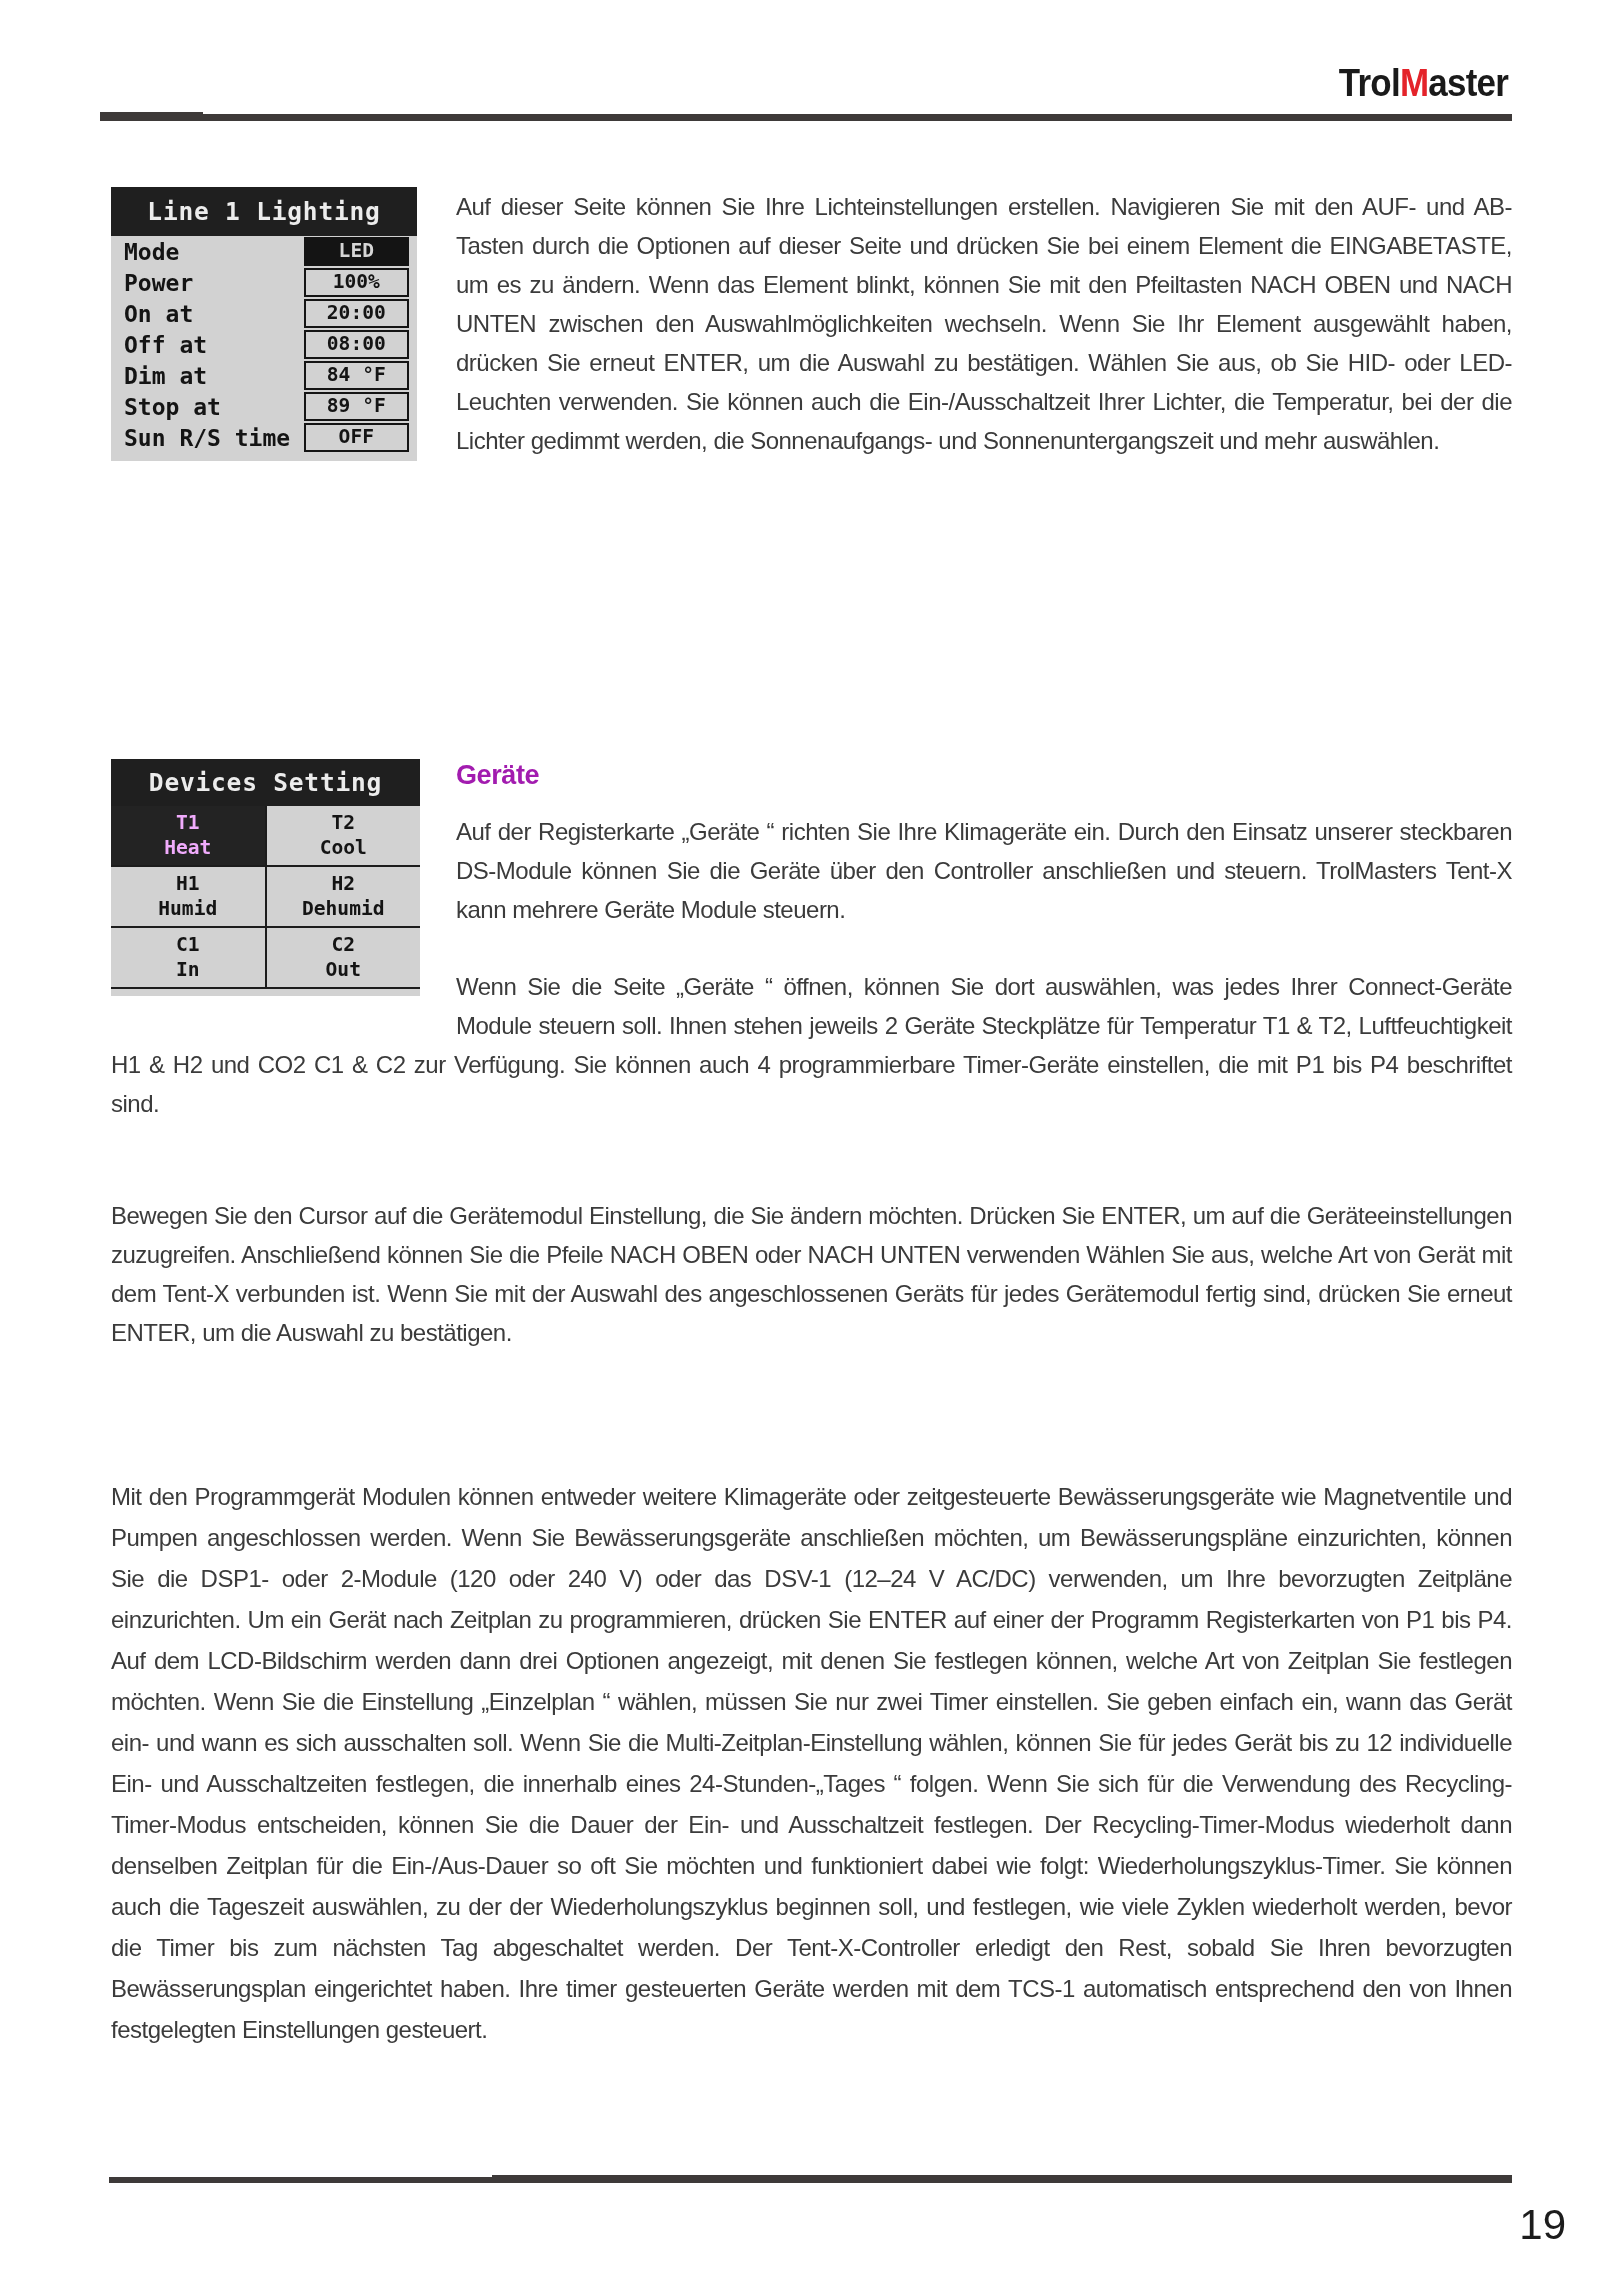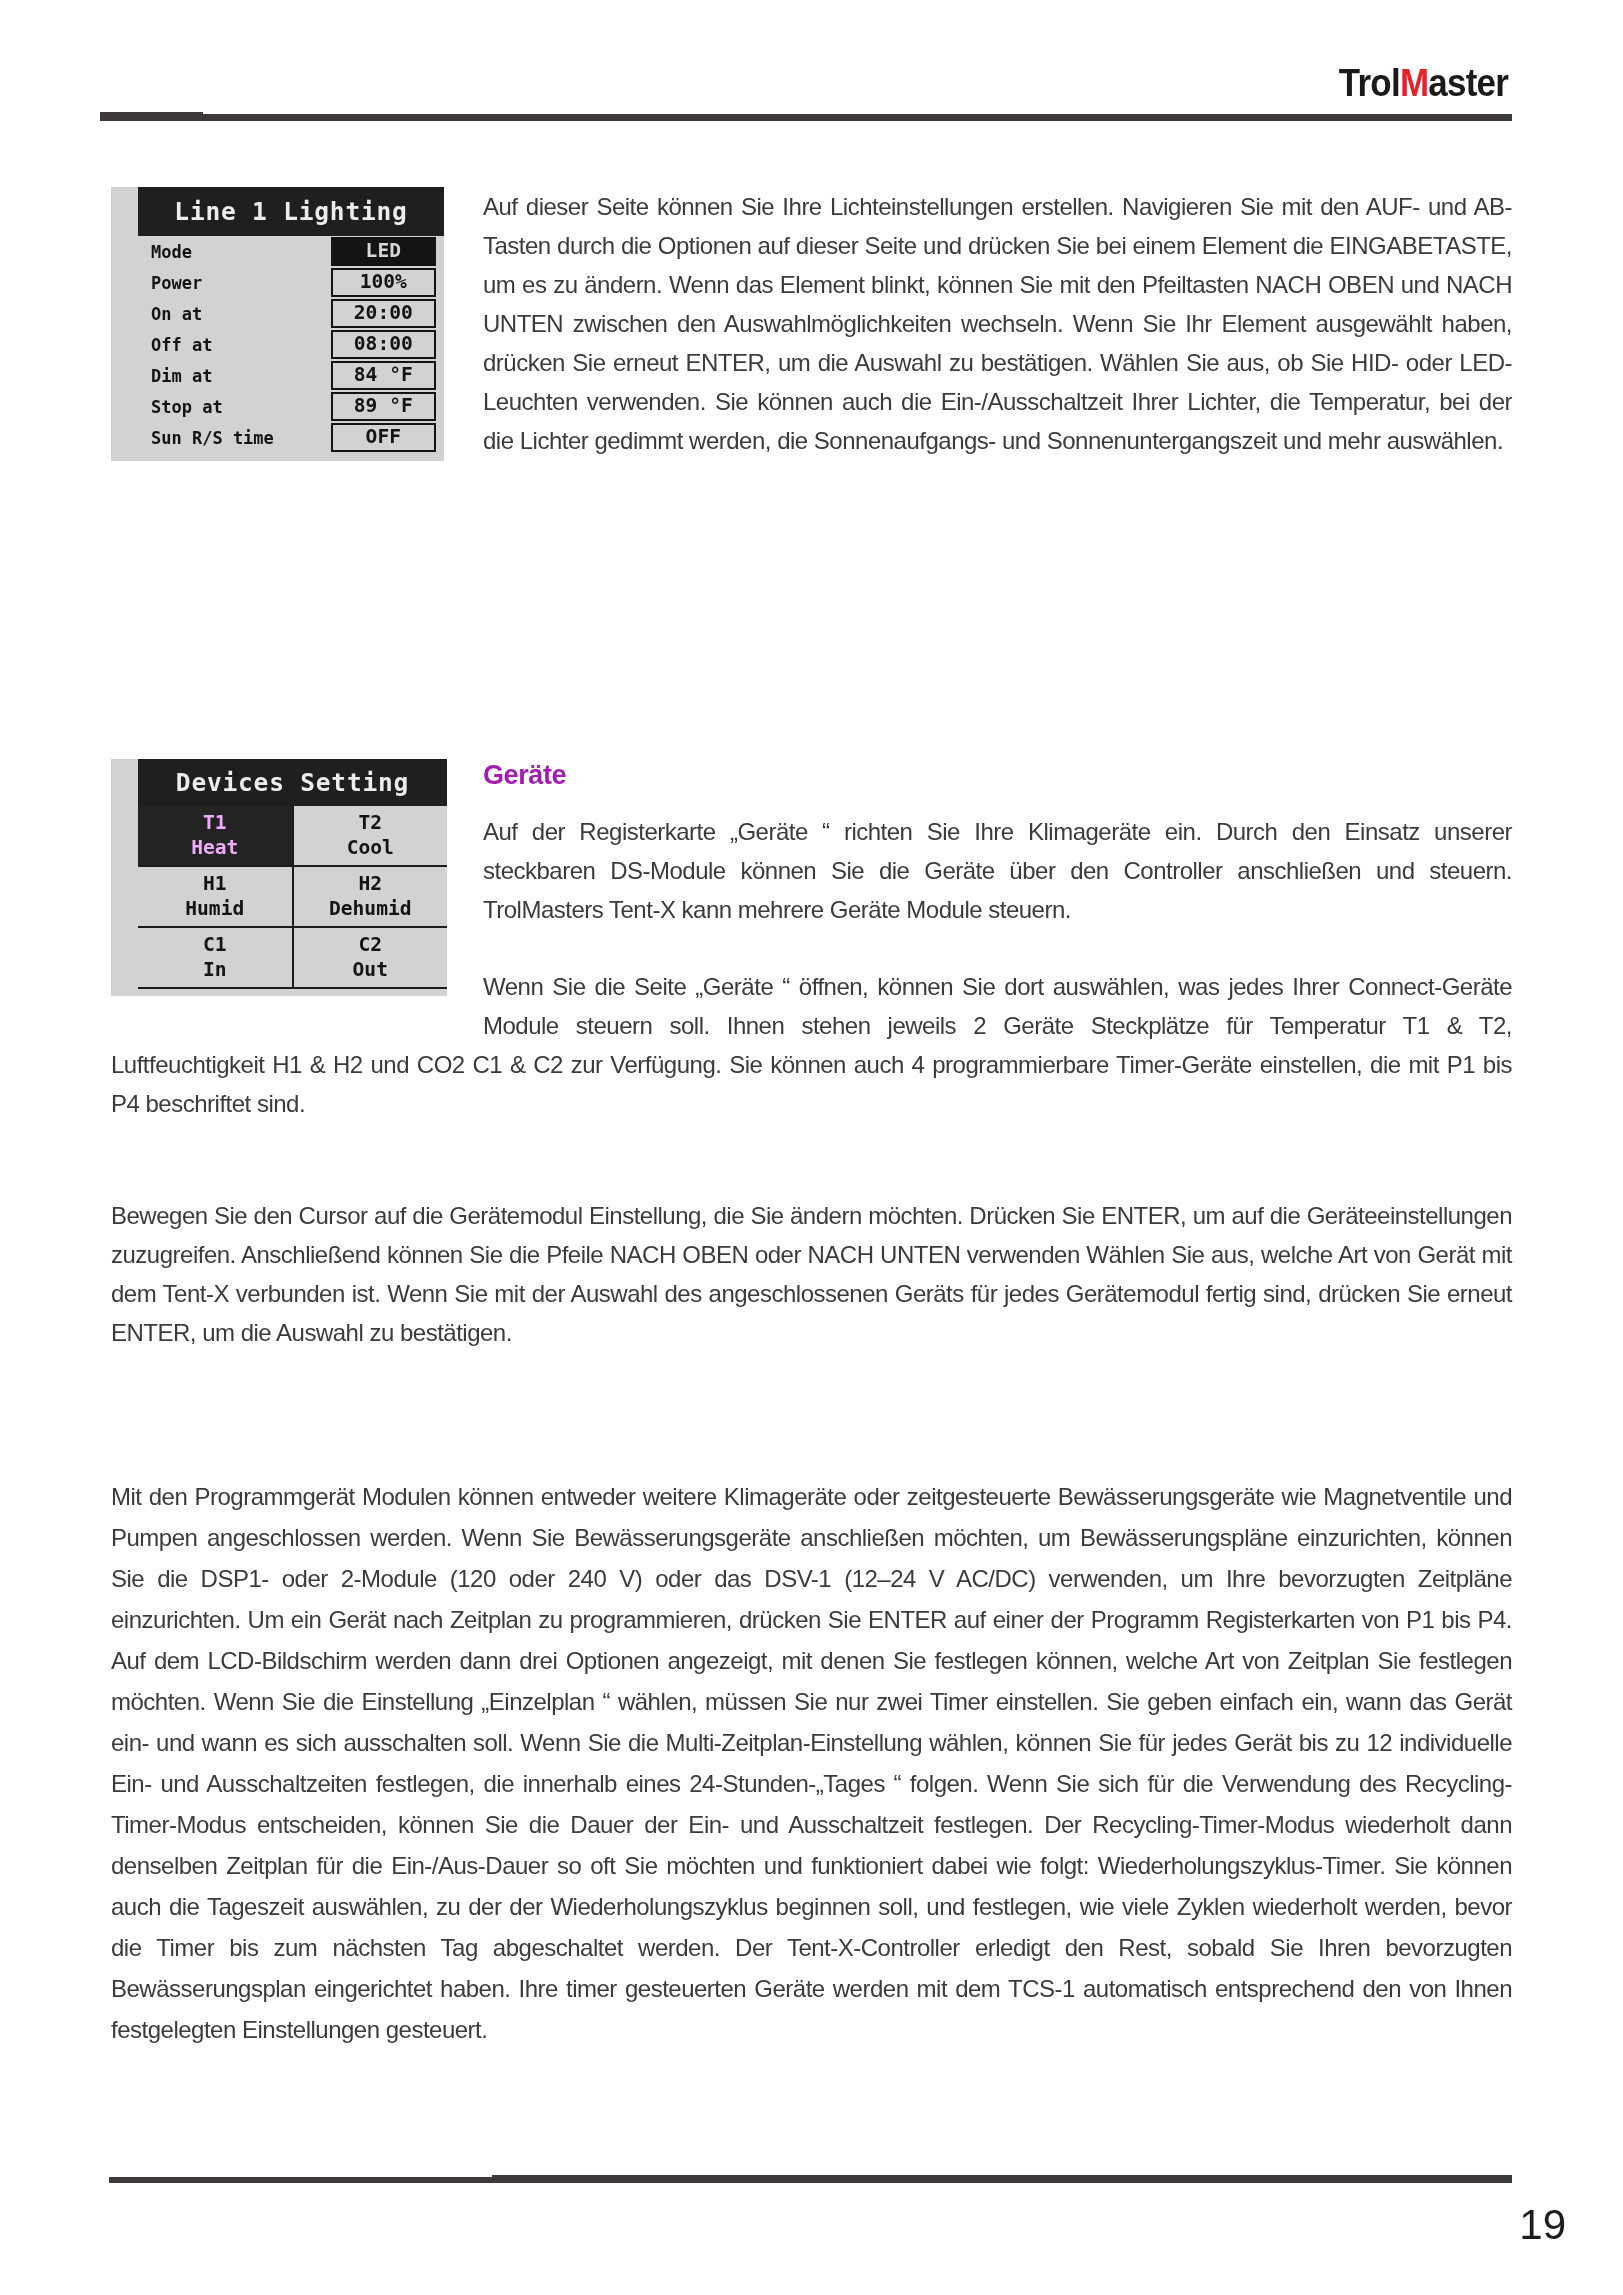--- a/index.html
+++ b/index.html
@@ -31,33 +31,33 @@
   .sec-p3{top:1196px;}
   .sec-p4{top:1476px;}
   .sec-p4 .p-body{line-height:41px;}
   .h-devices{
     margin:0 0 19.6px 0;font-size:27px;font-weight:bold;color:#a21caf;
     letter-spacing:-0.4px;line-height:33px;
   }
   
   .lcd{
     float:left;background:#d2d2d2;
-    font-family:"DejaVu Sans Mono",monospace;font-weight:bold;color:#141414;padding-left:27px;
+    font-family:"DejaVu Sans Mono",monospace;font-weight:bold;color:#141414;
   }
   .lcd-title{
     background:#1f1f1f;color:#ececec;text-align:center;
     font-size:24.5px;letter-spacing:0.8px;white-space:nowrap;
   }
   .lcd1{width:306px;margin-right:39px;margin-bottom:24.5px;padding-bottom:8.2px;}
   .lcd1 .lcd-title{height:49px;line-height:49px;}
   .lcd1-row{
     display:flex;align-items:center;justify-content:space-between;
     height:31px;padding:0 8.2px 0 13px;
   }
-  .lcd1-row .lbl{font-size:17px;white-space:nowrap;}
+  .lcd1-row .lbl{font-size:23px;white-space:nowrap;}
   .lcd1-value{
     width:101px;height:24.5px;line-height:24.5px;border:2.5px solid #141414;
     text-align:center;font-size:19.6px;flex:0 0 auto;
   }
   .lcd1-value.sel{background:#141414;color:#d6d6d6;border-color:#141414;}
   .lcd2{width:309px;margin-right:36px;margin-bottom:21px;padding-bottom:6.5px;}
   .lcd2 .lcd-title{height:47px;line-height:47px;}
   .grid-row{display:flex;}
   .gcell{
     flex:1;height:59px;border-bottom:2.5px solid #1c1c1c;

